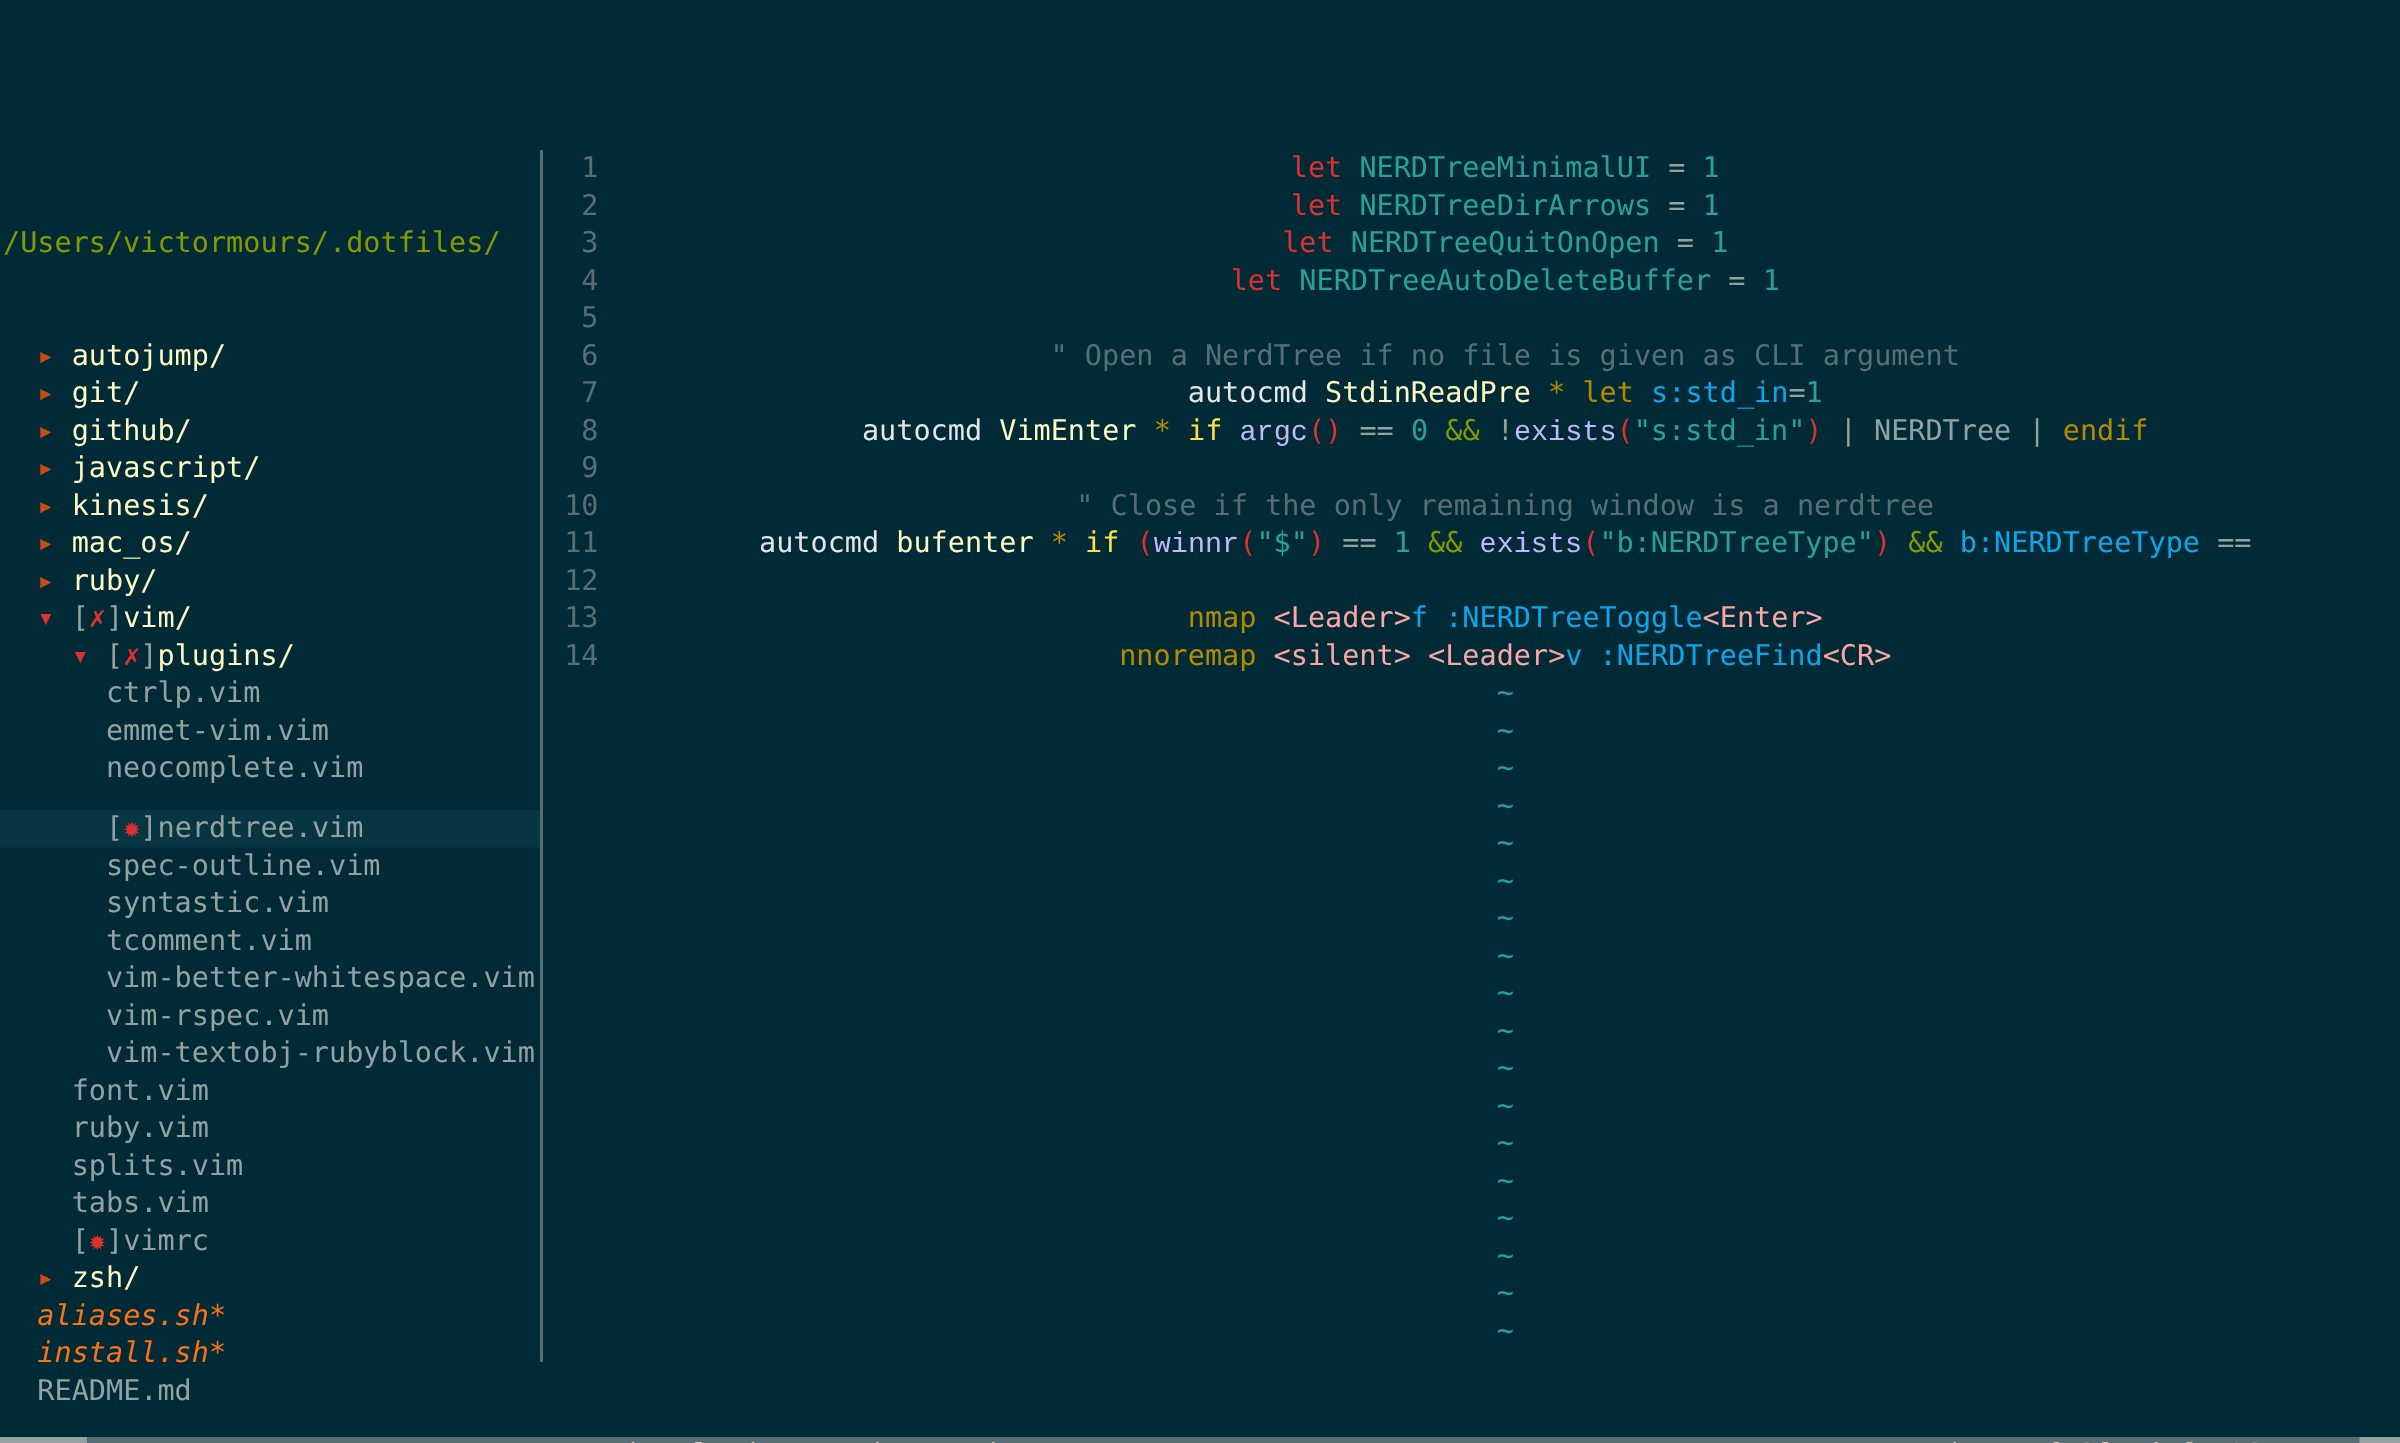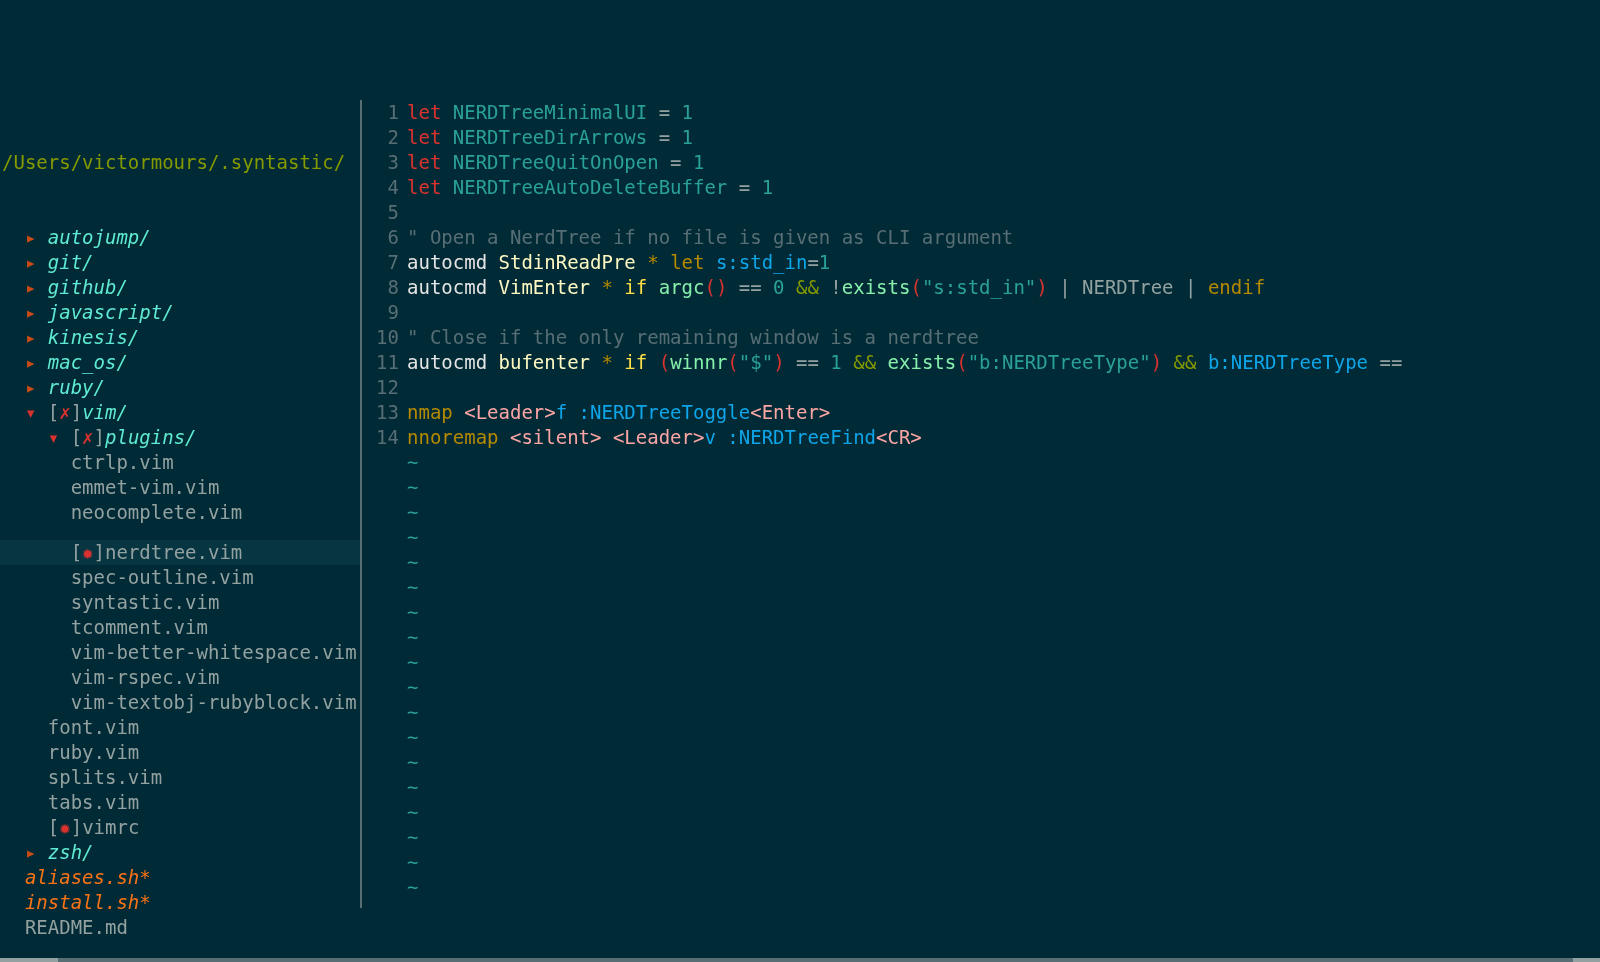--- a/index.html
+++ b/index.html
@@ -32,45 +32,45 @@
     width: 2px;
     background: #586e75;
   }
   .gutter {
     width: 45px;
     text-align: right;
     color: #586e75;
     padding-right: 8px;
   }
   .gutter div { height: 25px; }
-  .code { flex:1; }
+  .code { flex:1;text-align:center; }
   .code div { height: 25px; }
   .tilde { color: #2aa198; }
 
   .path { color: #859900; }
   .arrow-closed { color: #cb4b16; }
   .arrow-open { color: #dc322f; }
-  .dirname { color: #5eead4; font-style: italic; }
+  .dirname { color: #fef9c3; }
   .filename { color: #93a1a1; }
   .exec { color: #f97316; font-style: italic; }
   .row { height:25px; padding-left:2px; }
   .selected { background:#073642;margin-top:15px; }
 
   
   .k-let { color:#dc322f; }
   .ident { color:#2aa198; }
   .op { color:#93a1a1; }
   .num { color:#2aa198; }
   .comment { color:#586e75; }
   .autocmd { color:#e5e5e5; }
   .event { color:#fef9c3; }
   .star { color:#b58900; }
   .kw { color:#b58900; }
   .if { color:#fde047; }
-  .fn { color:#86efac; }
+  .fn { color:#c4b5fd;font-family:Liberation Mono, monospace; }
   .paren { color:#dc322f; }
   .eq { color:#93a1a1; }
   .str { color:#2aa198; }
   .amp { color:#859900; }
   .bar { color:#93a1a1; }
   .cmdn { color:#93a1a1; }
   .map { color:#b58900; }
   .special { color:#fca5a5; }
   .plain { color:#0ea5e9; }
 
@@ -100,21 +100,21 @@
   .bracket { color:#93a1a1; }
   .redstar { color:#dc322f; }
 </style>
 </head>
 <body>
 
 
 
 <div class="main">
   <div class="sidebar">
-    <div class="row"><span class="path">/Users/victormours/.syntastic/</span></div>
+    <div class="row"><span class="path">/Users/victormours/.dotfiles/</span></div>
     <div id="tree"><div class="row">  <span class="arrow-closed">▸ </span><span class="dirname">autojump/</span></div><div class="row">  <span class="arrow-closed">▸ </span><span class="dirname">git/</span></div><div class="row">  <span class="arrow-closed">▸ </span><span class="dirname">github/</span></div><div class="row">  <span class="arrow-closed">▸ </span><span class="dirname">javascript/</span></div><div class="row">  <span class="arrow-closed">▸ </span><span class="dirname">kinesis/</span></div><div class="row">  <span class="arrow-closed">▸ </span><span class="dirname">mac_os/</span></div><div class="row">  <span class="arrow-closed">▸ </span><span class="dirname">ruby/</span></div><div class="row">  <span class="arrow-open">▾ </span><span class="bracket">[</span><span class="xmark">✗</span><span class="bracket">]</span><span class="dirname">vim/</span></div><div class="row">    <span class="arrow-open">▾ </span><span class="bracket">[</span><span class="xmark">✗</span><span class="bracket">]</span><span class="dirname">plugins/</span></div><div class="row">      <span class="filename">ctrlp.vim</span></div><div class="row">      <span class="filename">emmet-vim.vim</span></div><div class="row">      <span class="filename">neocomplete.vim</span></div><div class="row selected">      <span class="bracket">[</span><span class="redstar">✹</span><span class="bracket">]</span><span class="filename">nerdtree.vim</span></div><div class="row">      <span class="filename">spec-outline.vim</span></div><div class="row">      <span class="filename">syntastic.vim</span></div><div class="row">      <span class="filename">tcomment.vim</span></div><div class="row">      <span class="filename">vim-better-whitespace.vim</span></div><div class="row">      <span class="filename">vim-rspec.vim</span></div><div class="row">      <span class="filename">vim-textobj-rubyblock.vim</span></div><div class="row">    <span class="filename">font.vim</span></div><div class="row">    <span class="filename">ruby.vim</span></div><div class="row">    <span class="filename">splits.vim</span></div><div class="row">    <span class="filename">tabs.vim</span></div><div class="row">    <span class="bracket">[</span><span class="redstar">✹</span><span class="bracket">]</span><span class="filename">vimrc</span></div><div class="row">  <span class="arrow-closed">▸ </span><span class="dirname">zsh/</span></div><div class="row">  <span class="exec">aliases.sh*</span></div><div class="row">  <span class="exec">install.sh*</span></div><div class="row">  <span class="filename">README.md</span></div></div>
     
   </div>
   <div class="vsplit"></div>
   <div class="editor">
     <div class="gutter" id="gutter"><div>1</div><div>2</div><div>3</div><div>4</div><div>5</div><div>6</div><div>7</div><div>8</div><div>9</div><div>10</div><div>11</div><div>12</div><div>13</div><div>14</div><div></div><div></div><div></div><div></div><div></div><div></div><div></div><div></div><div></div><div></div><div></div><div></div><div></div><div></div><div></div><div></div><div></div><div></div></div>
     <div class="code" id="code"><div><span class="k-let">let </span><span class="ident">NERDTreeMinimalUI</span><span class="op"> = </span><span class="num">1</span></div><div><span class="k-let">let </span><span class="ident">NERDTreeDirArrows</span><span class="op"> = </span><span class="num">1</span></div><div><span class="k-let">let </span><span class="ident">NERDTreeQuitOnOpen</span><span class="op"> = </span><span class="num">1</span></div><div><span class="k-let">let </span><span class="ident">NERDTreeAutoDeleteBuffer</span><span class="op"> = </span><span class="num">1</span></div><div></div><div><span class="comment">" Open a NerdTree if no file is given as CLI argument</span></div><div><span class="autocmd">autocmd </span><span class="event">StdinReadPre </span><span class="star">* </span><span class="kw">let </span><span class="plain">s:std_in</span><span class="op">=</span><span class="num">1</span></div><div><span class="autocmd">autocmd </span><span class="event">VimEnter </span><span class="star">* </span><span class="if">if </span><span class="fn">argc</span><span class="paren">()</span><span class="eq"> == </span><span class="num">0</span><span class="amp"> &amp;&amp; </span><span class="op">!</span><span class="fn">exists</span><span class="paren">(</span><span class="str">"s:std_in"</span><span class="paren">)</span><span class="bar"> | </span><span class="cmdn">NERDTree</span><span class="bar"> | </span><span class="kw">endif</span></div><div></div><div><span class="comment">" Close if the only remaining window is a nerdtree</span></div><div><span class="autocmd">autocmd </span><span class="event">bufenter </span><span class="star">* </span><span class="if">if </span><span class="paren">(</span><span class="fn">winnr</span><span class="paren">(</span><span class="str">"$"</span><span class="paren">)</span><span class="eq"> == </span><span class="num">1</span><span class="amp"> &amp;&amp; </span><span class="fn">exists</span><span class="paren">(</span><span class="str">"b:NERDTreeType"</span><span class="paren">)</span><span class="amp"> &amp;&amp; </span><span class="plain">b:NERDTreeType </span><span class="eq">==</span></div><div></div><div><span class="map">nmap </span><span class="special">&lt;Leader&gt;</span><span class="plain">f :NERDTreeToggle</span><span class="special">&lt;Enter&gt;</span></div><div><span class="map">nnoremap </span><span class="special">&lt;silent&gt;</span><span class="plain"> </span><span class="special">&lt;Leader&gt;</span><span class="plain">v :NERDTreeFind</span><span class="special">&lt;CR&gt;</span></div><div class="tilde">~</div><div class="tilde">~</div><div class="tilde">~</div><div class="tilde">~</div><div class="tilde">~</div><div class="tilde">~</div><div class="tilde">~</div><div class="tilde">~</div><div class="tilde">~</div><div class="tilde">~</div><div class="tilde">~</div><div class="tilde">~</div><div class="tilde">~</div><div class="tilde">~</div><div class="tilde">~</div><div class="tilde">~</div><div class="tilde">~</div><div class="tilde">~</div></div>
   </div>
 </div>
 

